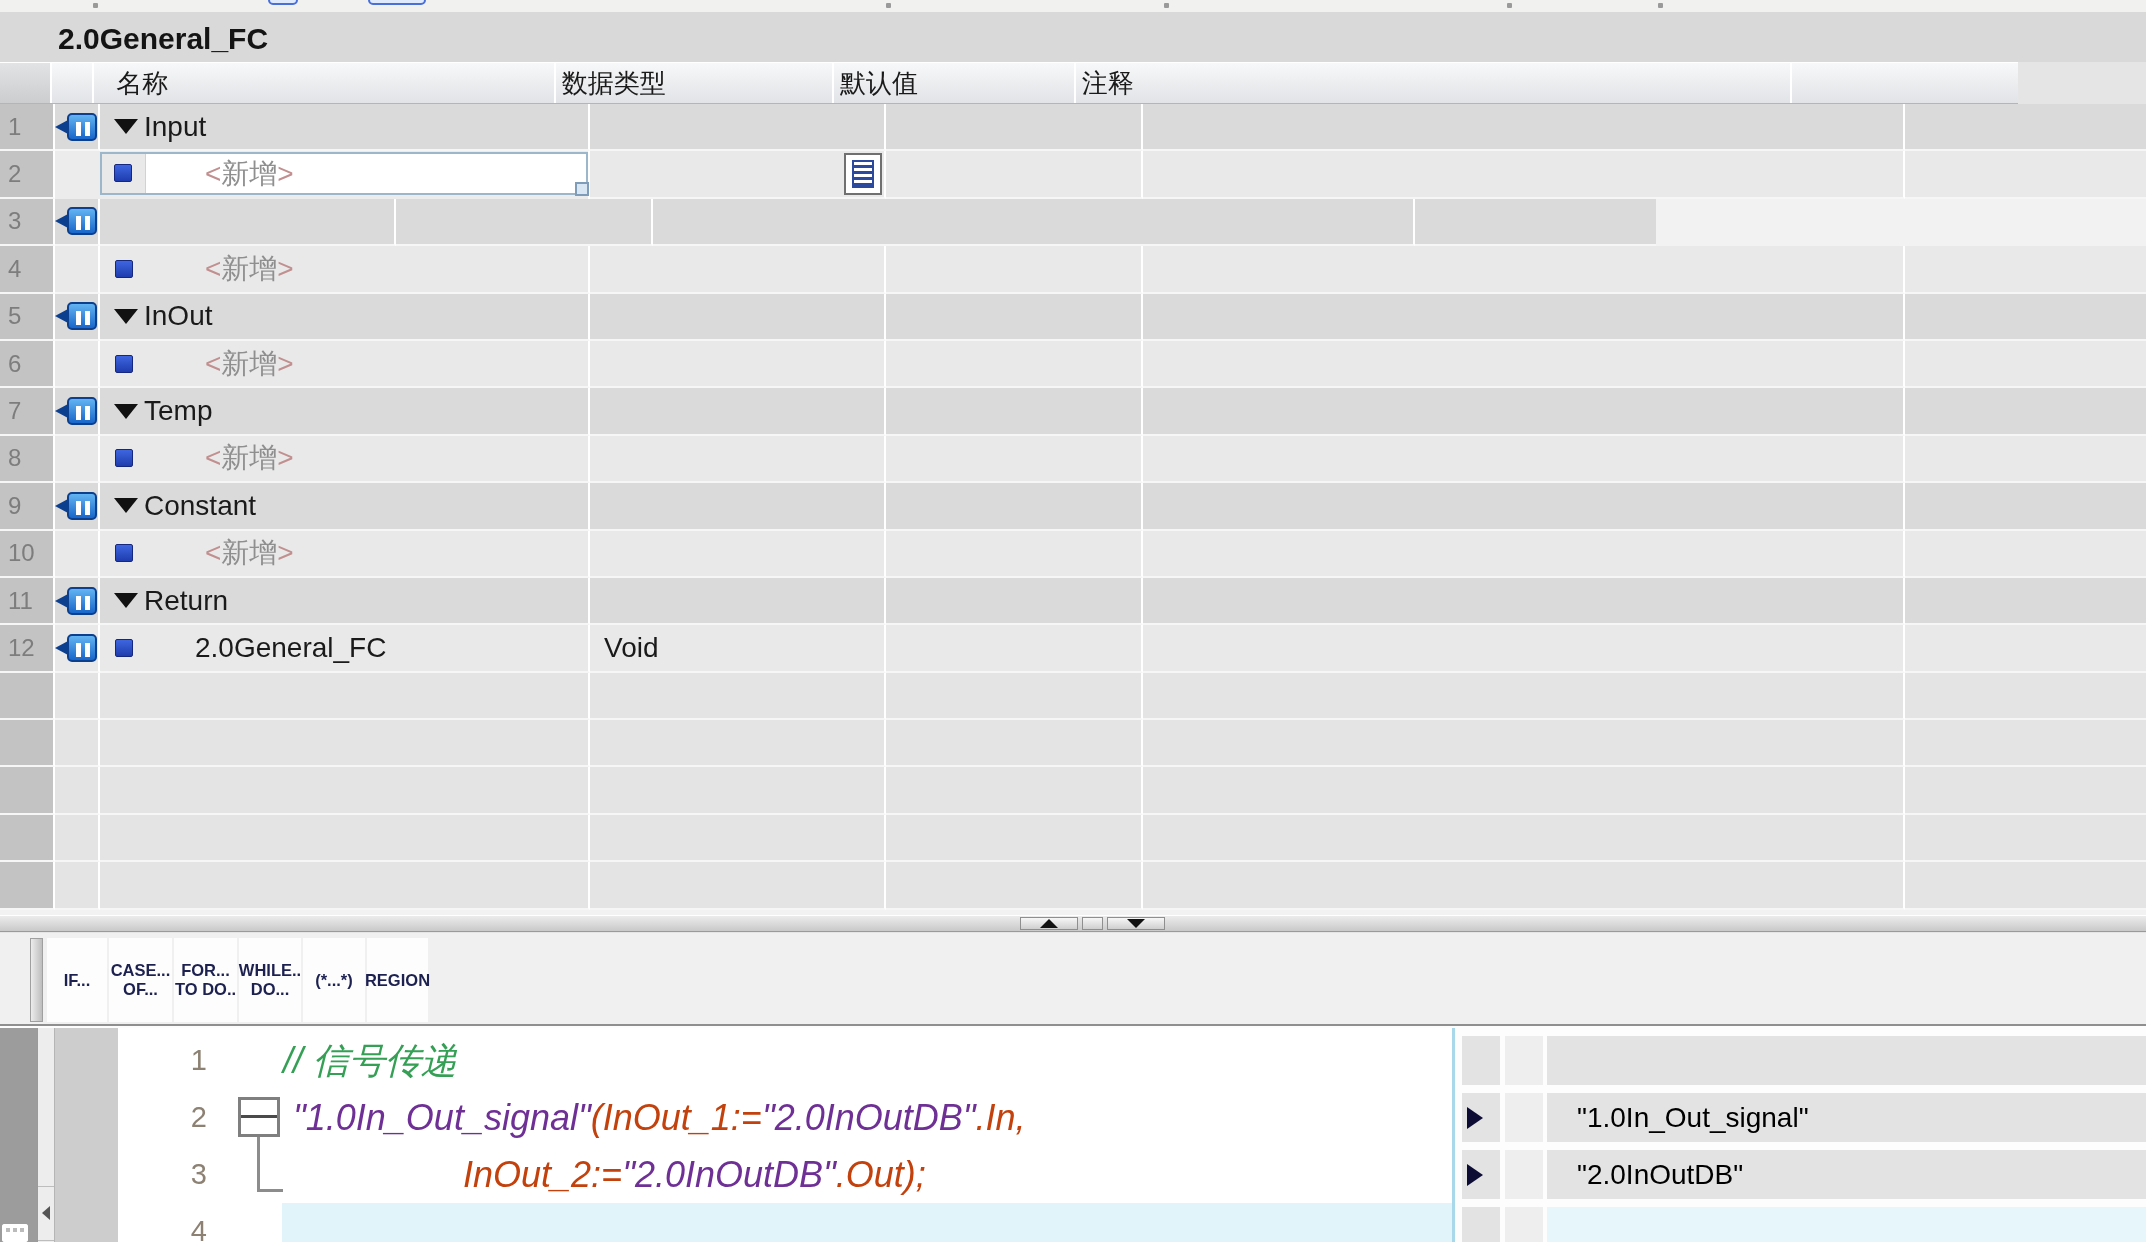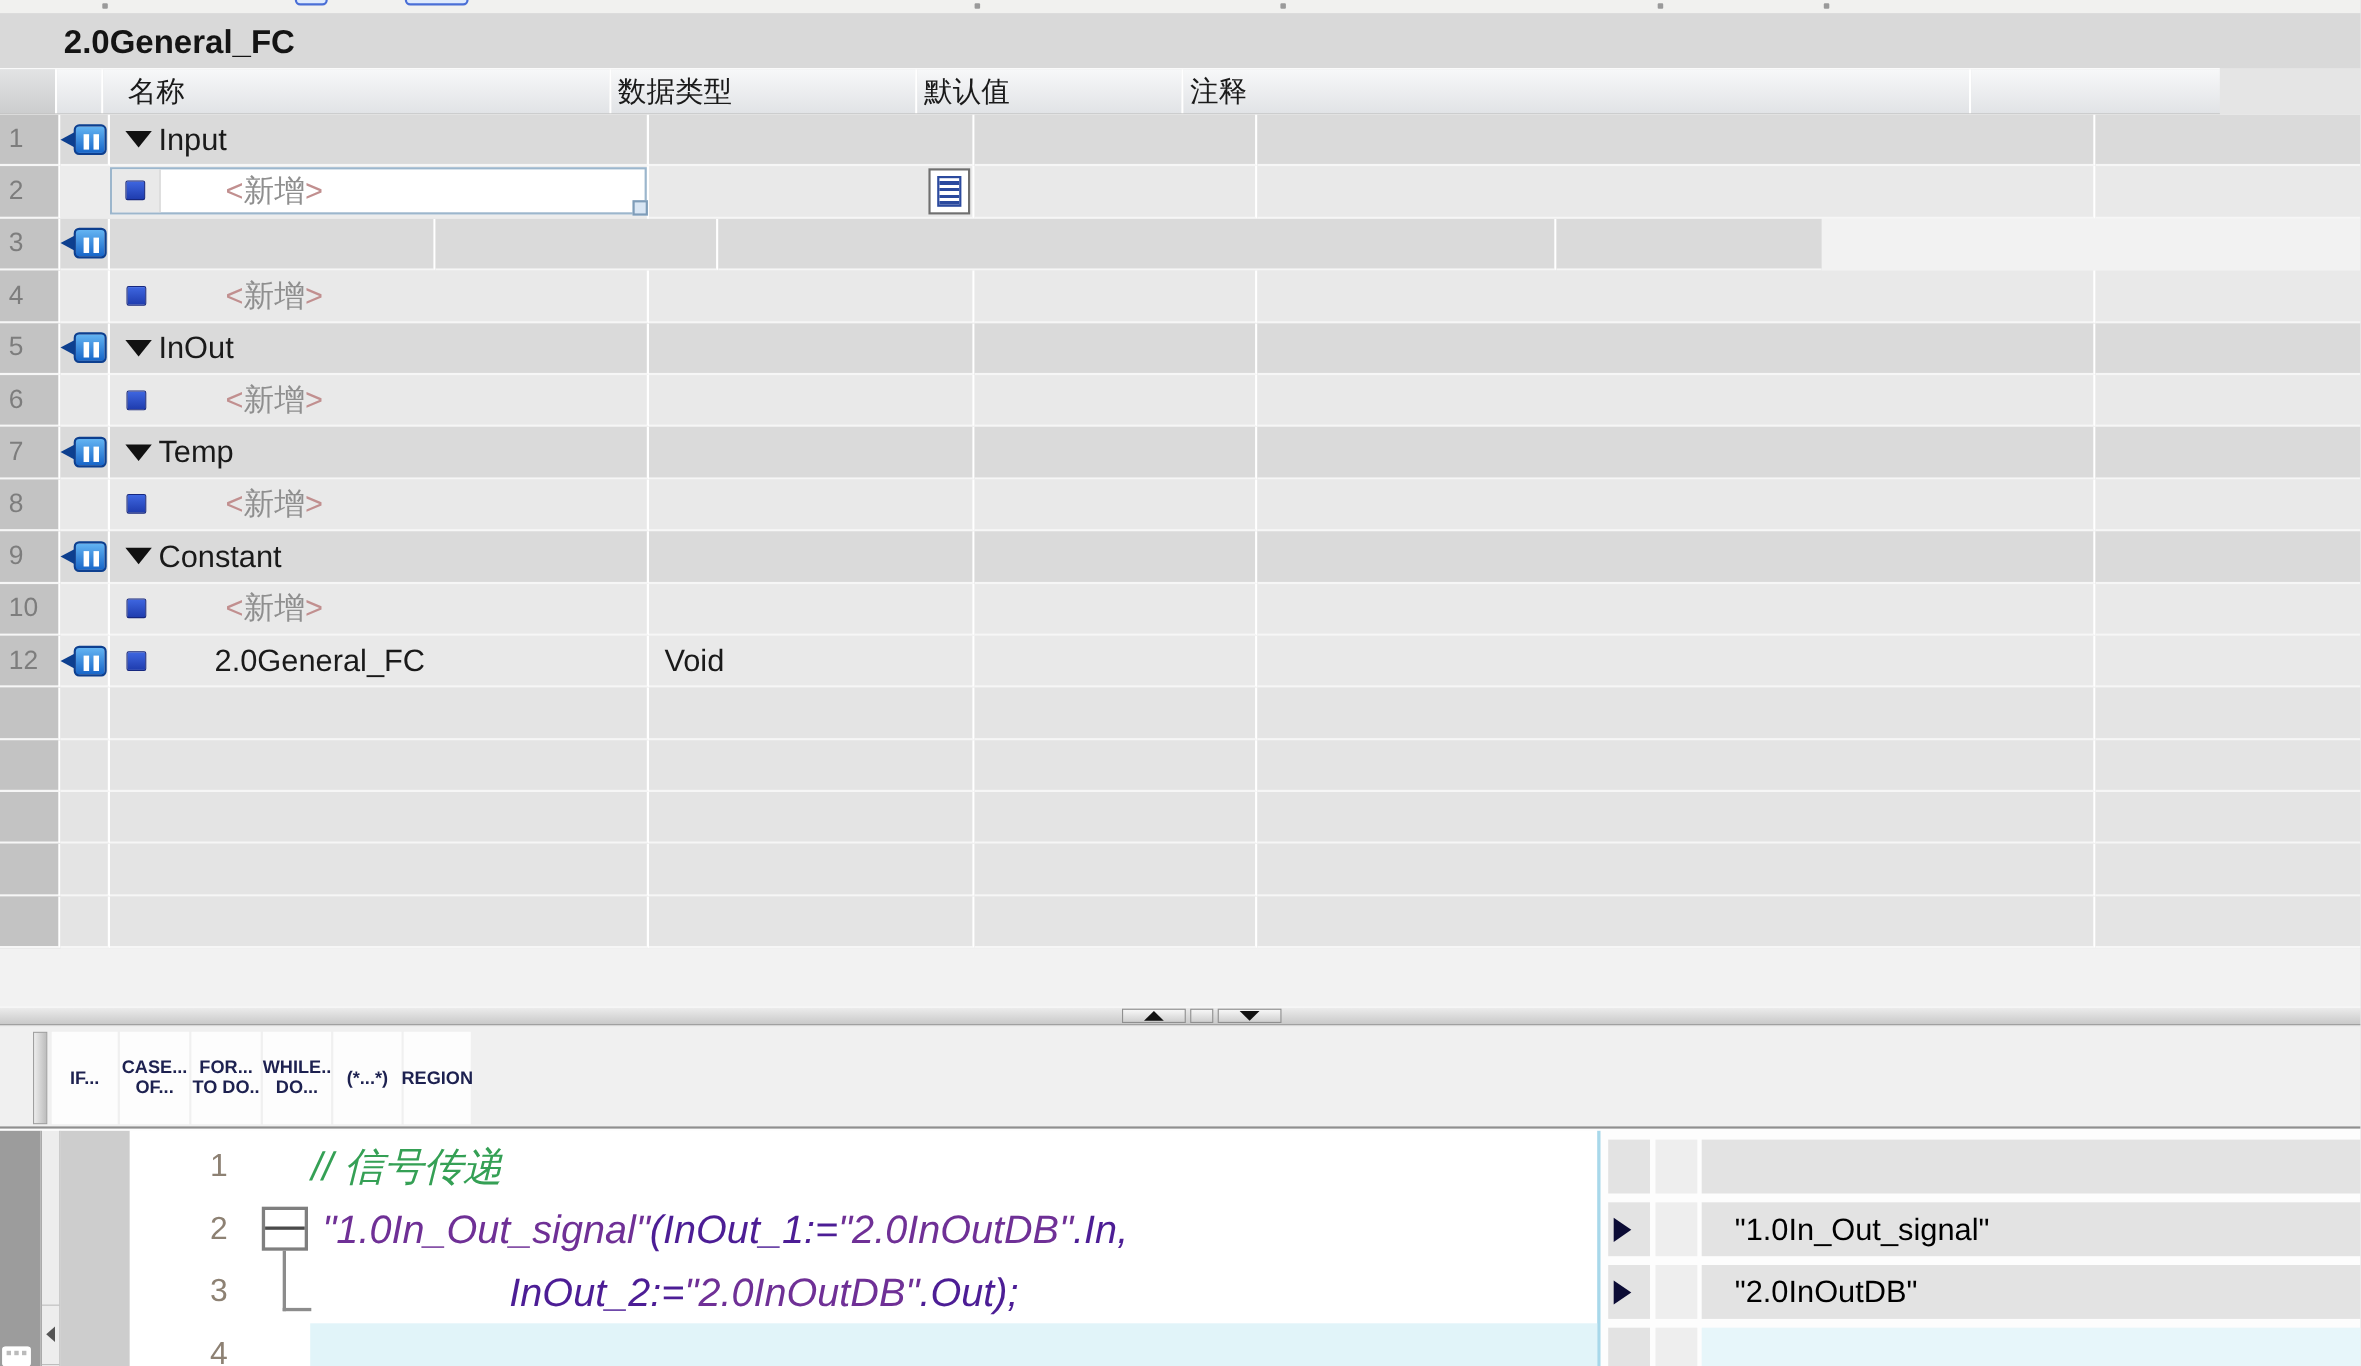--- a/index.html
+++ b/index.html
@@ -105,21 +105,21 @@
   #code-bg { position:absolute; left:118px; top:2px; width:1334px; height:216px; background:#fff; }
   #code-margin-line { position:absolute; left:1452px; top:2px; width:3px; height:216px; background:#a8d8ea; }
   #kbd-icon { position:absolute; left:2px; top:198px; width:26px; height:18px; background:#fff;
     border-radius:3px; box-shadow:inset 0 0 0 2px #fff; }
   #kbd-icon i { position:absolute; top:4px; width:4px; height:4px; background:#bbb; display:block; }
 
   .code-line { position:absolute; left:0; width:1452px; height:57px; }
   .code-ln { position:absolute; left:130px; width:77px; text-align:right; font-size:29px;
     color:#8d8173; line-height:57px; }
   .code-text { position:absolute; top:0; line-height:57px; font-size:36px; white-space:pre;font-style:italic; }
-  .tok-comment { color:#35a055; } .tok-symbol { color:#6f3096; } .tok-plain { color:#4c1d95; }
+  .tok-comment { color:#35a055; } .tok-symbol { color:#6f3096; } .tok-plain { color:#c2410c; }
   .current-line-bg { position:absolute; left:282px; width:1170px; top:0; height:57px; background:#e1f4f9; }
 
   #fold-box { position:absolute; left:238px; width:42px; height:40px; background:#fff;
     border:3px solid #7f7f7f; cursor:pointer; }
   #fold-box .minus { position:absolute; left:0; right:0; top:15px; height:3px; background:#4a4a4a; }
   .fold-vline { position:absolute; left:257px; width:3px; background:#8c8c8c; }
   .fold-corner { position:absolute; left:257px; width:26px; height:3px; background:#8c8c8c; }
 
   
   .side-cell { position:absolute; height:49px; display:flex; align-items:center; }
@@ -312,20 +312,40 @@
         <div class="t-cell cd"></div>
         <div class="t-cell cc"></div>
         <div class="t-cell cx"></div>
       </div>
       <div class="t-row row-chd">
         <div class="t-cell cg">10</div>
         <div class="t-cell ci"></div>
         <div class="t-cell cn">
           <div class="blue-square chd-ind"></div>
           <span class="chd-label"><span class="new-var"><span class="br">&lt;</span><span>新增</span><span class="br">&gt;</span></span></span>
+        </div>
+        <div class="t-cell ct"></div>
+        <div class="t-cell cd"></div>
+        <div class="t-cell cc"></div>
+        <div class="t-cell cx"></div>
+      </div>
+      <div class="t-row row-sec">
+        <div class="t-cell cg">11</div>
+        <div class="t-cell ci">
+          <div class="tag-icon">
+            <div class="tag-arrow"></div>
+            <div class="tag-body">
+              <div class="bar1"></div>
+              <div class="bar2"></div>
+            </div>
+          </div>
+        </div>
+        <div class="t-cell cn">
+          <div class="tri-down"></div>
+          <span class="sec-label">Return</span>
         </div>
         <div class="t-cell ct"></div>
         <div class="t-cell cd"></div>
         <div class="t-cell cc"></div>
         <div class="t-cell cx"></div>
       </div>
       <div class="t-row row-chd">
         <div class="t-cell cg">12</div>
         <div class="t-cell ci">
           <div class="tag-icon">

